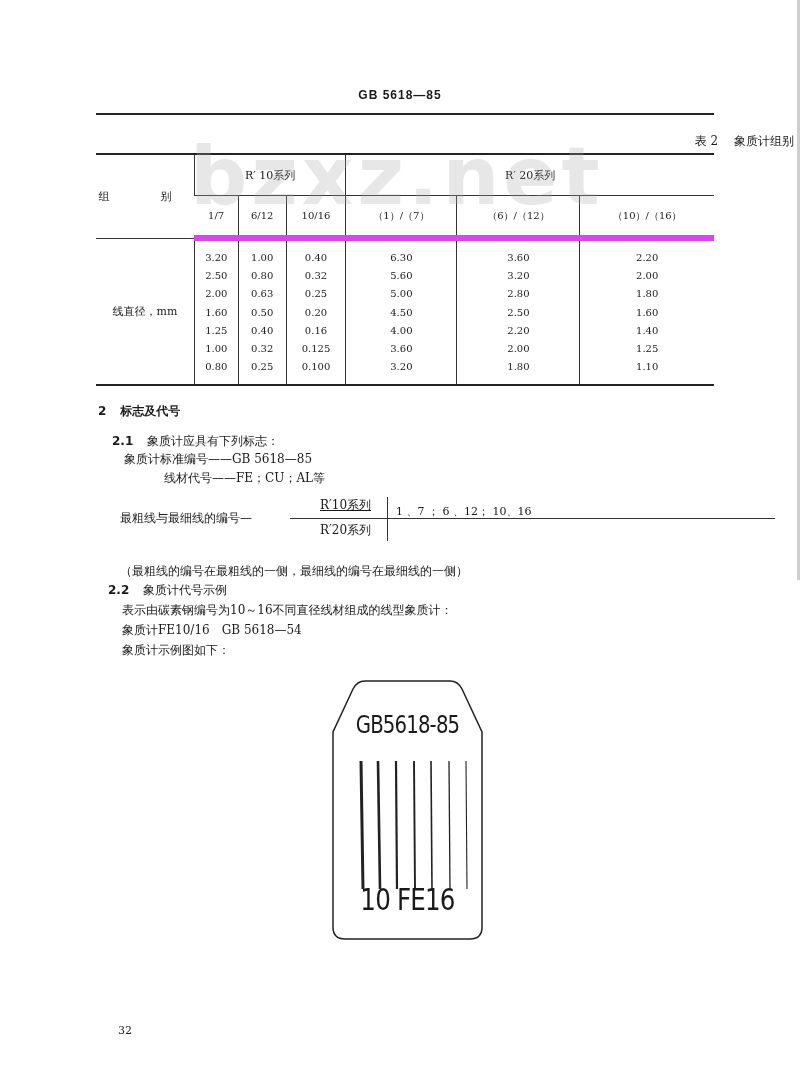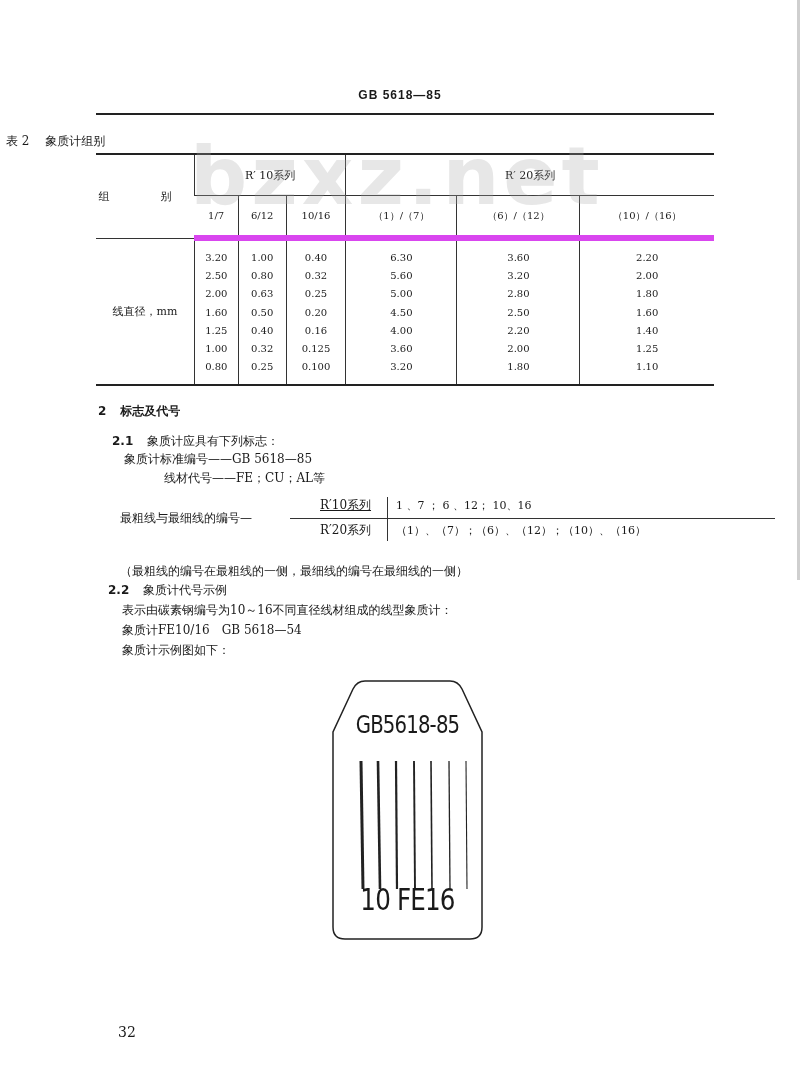--- a/index.html
+++ b/index.html
@@ -6,21 +6,21 @@
   body {
     width: 800px; height: 1071px; background: #ffffff; position: relative;
     font-family: "DejaVu Serif", serif; color: #1a1a1a; overflow: hidden;
   }
   .page-header {
     position: absolute; left: 0; top: 88px; width: 800px; text-align: center;
     font-family: Liberation Sans, sans-serif; font-weight: bold; font-size: 12px; letter-spacing: 1px;
   }
   .header-rule { position: absolute; left: 96px; top: 113px; width: 618px; height: 2px; background: #222; }
   .table-title {
-    position: absolute; left: 0; top: 133px; width: 800px; text-align: left; font-size: 12px;
+    position: absolute; left: 0; top: 133px; width: 800px; text-align: right; font-size: 12px;
   }
   .table-title span { margin: 0 6px; }
   .watermark {
     position: absolute; left: 190px; top: 130px; font-family: "DejaVu Sans", sans-serif;
     font-weight: bold; font-size: 80px; color: rgba(170,170,170,0.28); letter-spacing: 4px; pointer-events: none;
   }
   table.data-table {
     position: absolute; left: 96px; top: 153px; width: 618px; border-collapse: collapse;
     font-size: 10px; text-align: center;
   }
@@ -36,31 +36,31 @@
     position: absolute; font-size: 12px; line-height: 18px;
   }
   .sec-heading { font-family: "DejaVu Sans", sans-serif; font-weight: bold; font-size: 12px; }
   .num-bold { font-family: "DejaVu Sans", sans-serif; font-weight: bold; margin-right: 10px; }
   .brace-block { position: absolute; left: 120px; top: 495px; width: 560px; height: 48px; font-size: 12px; }
   .brace-label { position: absolute; left: 0; top: 15px; }
   .brace-line { position: absolute; left: 170px; top: 23px; width: 485px; height: 1px; background: #333; }
   .brace-vert { position: absolute; left: 267px; top: 2px; width: 1px; height: 44px; background: #333; }
   .series-a { position: absolute; left: 200px; top: 2px; text-decoration: underline; }
   .series-b { position: absolute; left: 200px; top: 27px; }
-  .codes-a { position: absolute; left: 276px; top: 3px; font-size: 11px; }
+  .codes-a { position: absolute; left: 276px; top: 9px; font-size: 11px; }
   .codes-b { position: absolute; left: 276px; top: 28px; font-size: 11px; }
   .iqi {
     position: absolute; left: 330px; top: 677px; width: 155px; height: 265px;
   }
   .iqi svg { position: absolute; left: 0; top: 0; }
   .iqi-top { position: absolute; left: 0; width: 155px; top: 34px; text-align: center;
     font-family: "DejaVu Sans", sans-serif; font-size: 24px; transform: scaleX(0.82); letter-spacing: -1px; }
   .iqi-bottom { position: absolute; left: 0; width: 155px; top: 205px; text-align: center;
     font-family: "DejaVu Sans", sans-serif; font-size: 30px; transform: scaleX(0.82); letter-spacing: -1px; }
-  .page-number { position: absolute; left: 118px; top: 1024px; font-size: 14px; }
+  .page-number { position: absolute; left: 118px; top: 1024px; font-size: 11px; }
   .right-edge-mark { position: absolute; left: 797px; top: 0; width: 3px; height: 580px; background: #cfcfcf; }
 </style>
 </head>
 <body>
 
 <div class="right-edge-mark"></div>
 
 <div class="page-header">GB 5618—85</div>
 <div class="header-rule"></div>
 
@@ -158,21 +158,20 @@
 <div class="section" style="left:124px; top:450px;">象质计标准编号——GB 5618—85</div>
 <div class="section" style="left:164px; top:469px;">线材代号——FE；CU；AL等</div>
 
 <div class="brace-block">
   <div class="brace-label">最粗线与最细线的编号—</div>
   <div class="brace-line"></div>
   <div class="brace-vert"></div>
   <div class="series-a">R′10系列</div>
   <div class="codes-a">1 、7 ； 6 、12； 10、16</div>
   <div class="series-b">R′20系列</div>
-  <div class="codes-b">（1）、（7）；（6）、（12）；（10）、（16）</div>
 </div>
 
 <div class="section" style="left:120px; top:562px;">（最粗线的编号在最粗线的一侧，最细线的编号在最细线的一侧）</div>
 
 <div class="section" style="left:108px; top:581px;">
   <span class="num-bold">2.2</span>
   <span>象质计代号示例</span>
 </div>
 <div class="section" style="left:122px; top:601px;">表示由碳素钢编号为10～16不同直径线材组成的线型象质计：</div>
 <div class="section" style="left:122px; top:621px;">象质计FE10/16　GB 5618—54</div>

